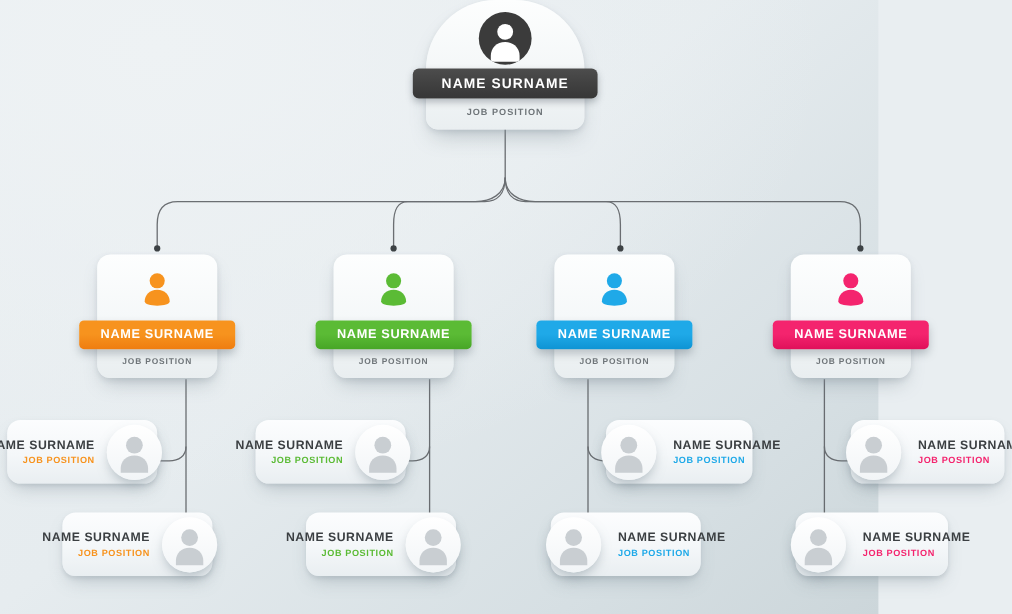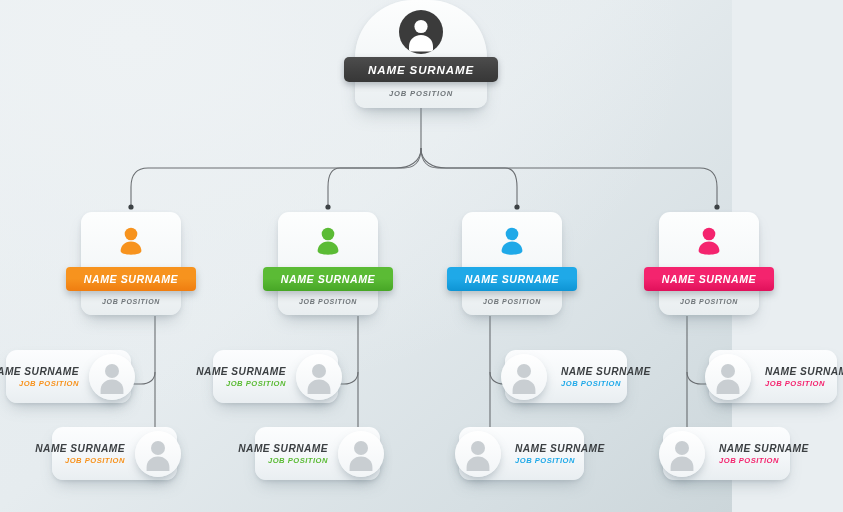--- a/index.html
+++ b/index.html
@@ -6,21 +6,20 @@
   body{
     width:843px;height:512px;overflow:hidden;
     font-family:"Liberation Sans", sans-serif;
     background:#e9eef1;
   }
   #chart{
     position:relative;width:732px;height:512px;
     background:
       radial-gradient(ellipse 900px 600px at 18% 8%, #eef2f4 0%, rgba(238,242,244,0) 62%),
       linear-gradient(140deg,#eaeff2 0%,#e6ecef 45%,#d6dfe3 80%,#ccd6da 100%);
-    font-style: italic;
   }
   .lines{position:absolute;left:0;top:0;width:843px;height:512px;pointer-events:none;}
 
   
   .root-card{
     position:absolute;left:355px;top:0px;width:132px;height:108px;
     background:linear-gradient(180deg,#fdfefe 0%,#f4f7f8 55%,#eaeff1 100%);
     border-radius:58px 58px 10px 10px;
     box-shadow:0 10px 18px -6px rgba(120,135,145,.45), 0 2px 4px rgba(150,160,170,.25);
   }

